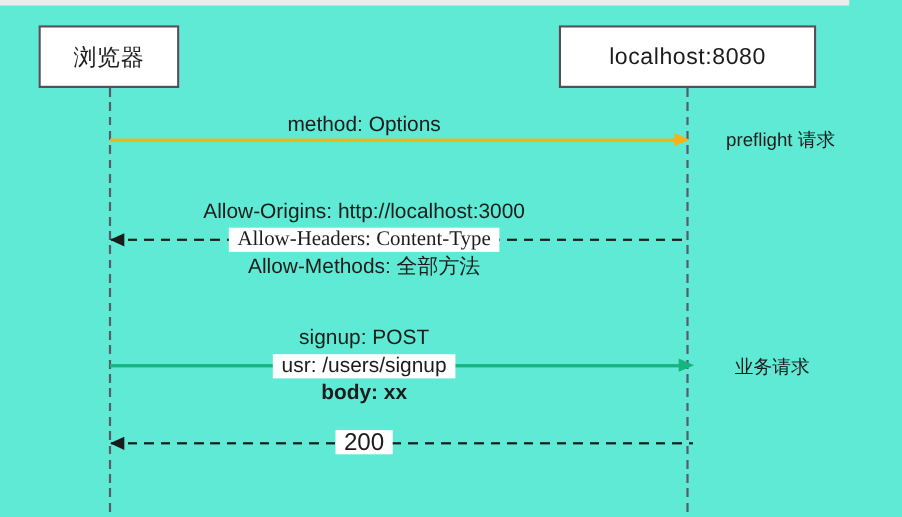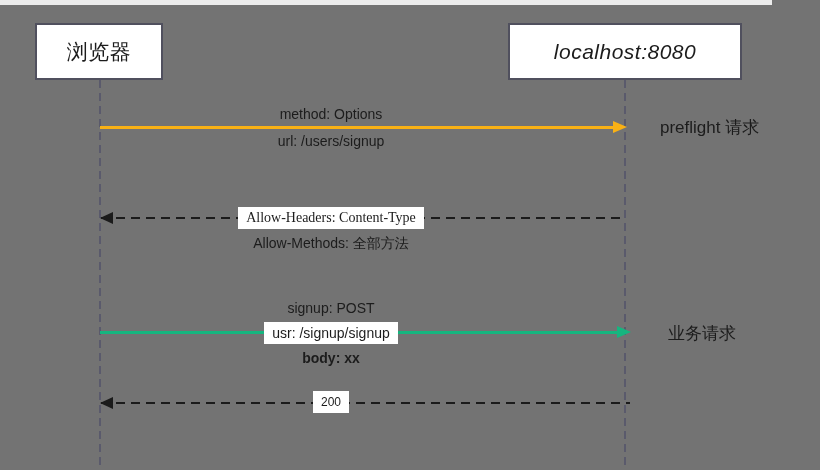--- a/index.html
+++ b/index.html
@@ -1,28 +1,28 @@
 <!DOCTYPE html>
 <html><head>
 <meta charset="utf-8">
 <style>
   html,body{margin:0;padding:0;background:#fff;}
   .stage{
-    position:relative;width:820px;height:470px;background:#737373;overflow:hidden;
+    position:relative;width:820px;height:470px;background:#5eead4;overflow:hidden;
     font-family:"Liberation Sans","DejaVu Sans",sans-serif;color:#1c1c1c;
   }
   .top-strip{position:absolute;left:0;top:0;width:772px;height:5px;background:#ececec;}
   
   .actor{
     position:absolute;top:23px;height:57px;border:2px solid #50505e;background:#fff;
     display:flex;align-items:center;justify-content:center;
     font-size:21px;letter-spacing:.5px;box-sizing:border-box;
   }
   .actor.browser{left:35px;width:128px;}
-  .actor.server{left:508px;width:234px;font-style:italic;}
+  .actor.server{left:508px;width:234px;}
   
   .lifeline{
     position:absolute;top:80px;width:2px;height:390px;
     background:repeating-linear-gradient(to bottom,#5a5a6c 0 8px,transparent 8px 13px);
   }
   .lifeline.browser{left:99px;}
   .lifeline.server{left:624px;}
   
   .hline{position:absolute;height:3px;}
   .hline.solid-orange{left:100px;top:126px;width:516px;background:#f9b115;}
@@ -34,32 +34,32 @@
   .hline.resp1{left:101px;top:217px;width:524px;}
   .hline.resp2{left:101px;top:402px;width:529px;}
   .arrowhead{position:absolute;width:0;height:0;}
   .arrowhead.right-orange{left:613px;top:121px;border-left:14px solid #f9b115;border-top:6.5px solid transparent;border-bottom:6.5px solid transparent;}
   .arrowhead.right-green{left:617px;top:326px;border-left:14px solid #16b57f;border-top:6.5px solid transparent;border-bottom:6.5px solid transparent;}
   .arrowhead.left-dark1{left:100px;top:212px;border-right:13px solid #1b1b1b;border-top:6px solid transparent;border-bottom:6px solid transparent;}
   .arrowhead.left-dark2{left:100px;top:397px;border-right:13px solid #1b1b1b;border-top:6px solid transparent;border-bottom:6px solid transparent;}
   
   .msg-label{
     position:absolute;left:100px;width:462px;height:22px;
-    text-align:center;font-size:14px;line-height:22px;white-space:nowrap;
+    text-align:center;font-size:19px;line-height:22px;white-space:nowrap;
   }
   .msg-label .onLine{background:#ffffff;padding:0 8px;display:inline-block;}
   .m1-l1{top:103px;}
   .m1-l2{top:130px;}
   .m2-l1{top:182px;}
   .m2-l2{top:207px;font-family:Liberation Serif, serif;}
   .m2-l3{top:232px;}
   .m3-l1{top:297px;}
   .m3-l2{top:322px;}
   .m3-l3{top:347px;font-weight:bold;}
-  .m4-l1{top:391px;font-size:12px;}
+  .m4-l1{top:391px;font-size:22px;}
   
   .annotation{position:absolute;font-size:17px;white-space:nowrap;color:#1c1c1c;}
   .annotation.preflight{left:660px;top:116px;}
   .annotation.business{left:668px;top:322px;}
 </style>
 </head>
 <body>
 
 <div class="stage">
 
@@ -71,35 +71,35 @@
   <div class="actor server">
     <span>localhost:8080</span>
   </div>
 
   <div class="lifeline browser"></div>
   <div class="lifeline server"></div>
 
   <div class="hline solid-orange"></div>
   <div class="arrowhead right-orange"></div>
   <div class="msg-label m1-l1">method: Options</div>
-  <div class="msg-label m1-l2">url: /users/signup</div>
   <div class="annotation preflight">preflight 请求</div>
 
   <div class="hline dashed resp1"></div>
   <div class="arrowhead left-dark1"></div>
+  <div class="msg-label m2-l1">Allow-Origins: http://localhost:3000</div>
   <div class="msg-label m2-l2">
     <span class="onLine">Allow-Headers: Content-Type</span>
   </div>
   <div class="msg-label m2-l3">Allow-Methods: 全部方法</div>
 
   <div class="hline solid-green"></div>
   <div class="arrowhead right-green"></div>
   <div class="msg-label m3-l1">signup: POST</div>
   <div class="msg-label m3-l2">
-    <span class="onLine">usr: /signup/signup</span>
+    <span class="onLine">usr: /users/signup</span>
   </div>
   <div class="msg-label m3-l3">body: xx</div>
   <div class="annotation business">业务请求</div>
 
   <div class="hline dashed resp2"></div>
   <div class="arrowhead left-dark2"></div>
   <div class="msg-label m4-l1">
     <span class="onLine">200</span>
   </div>
 

